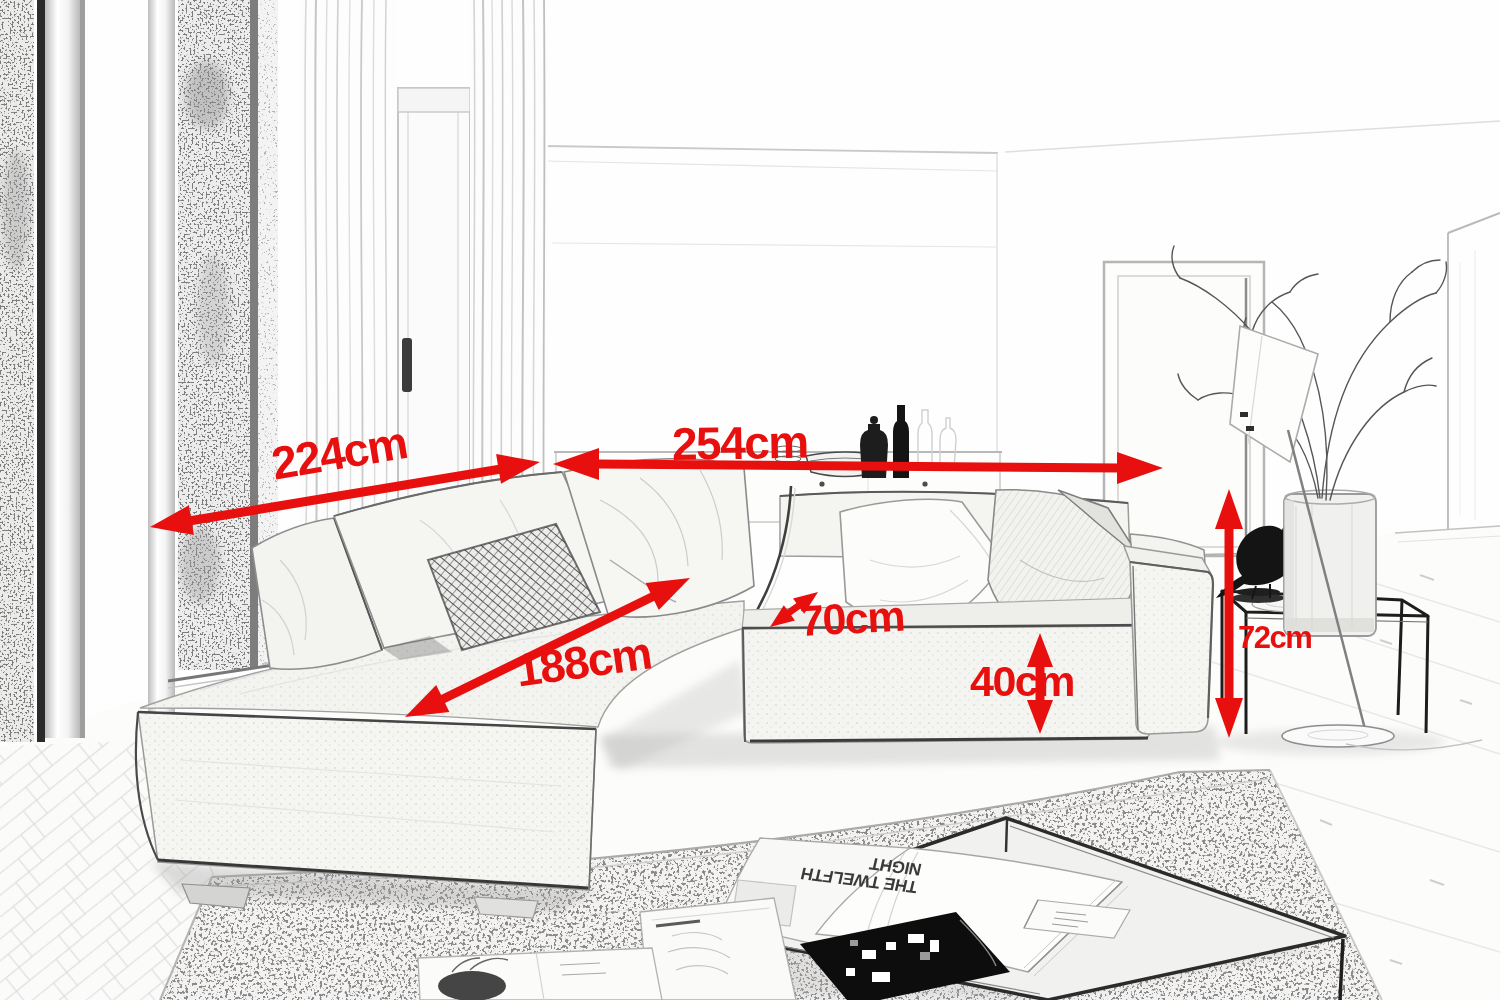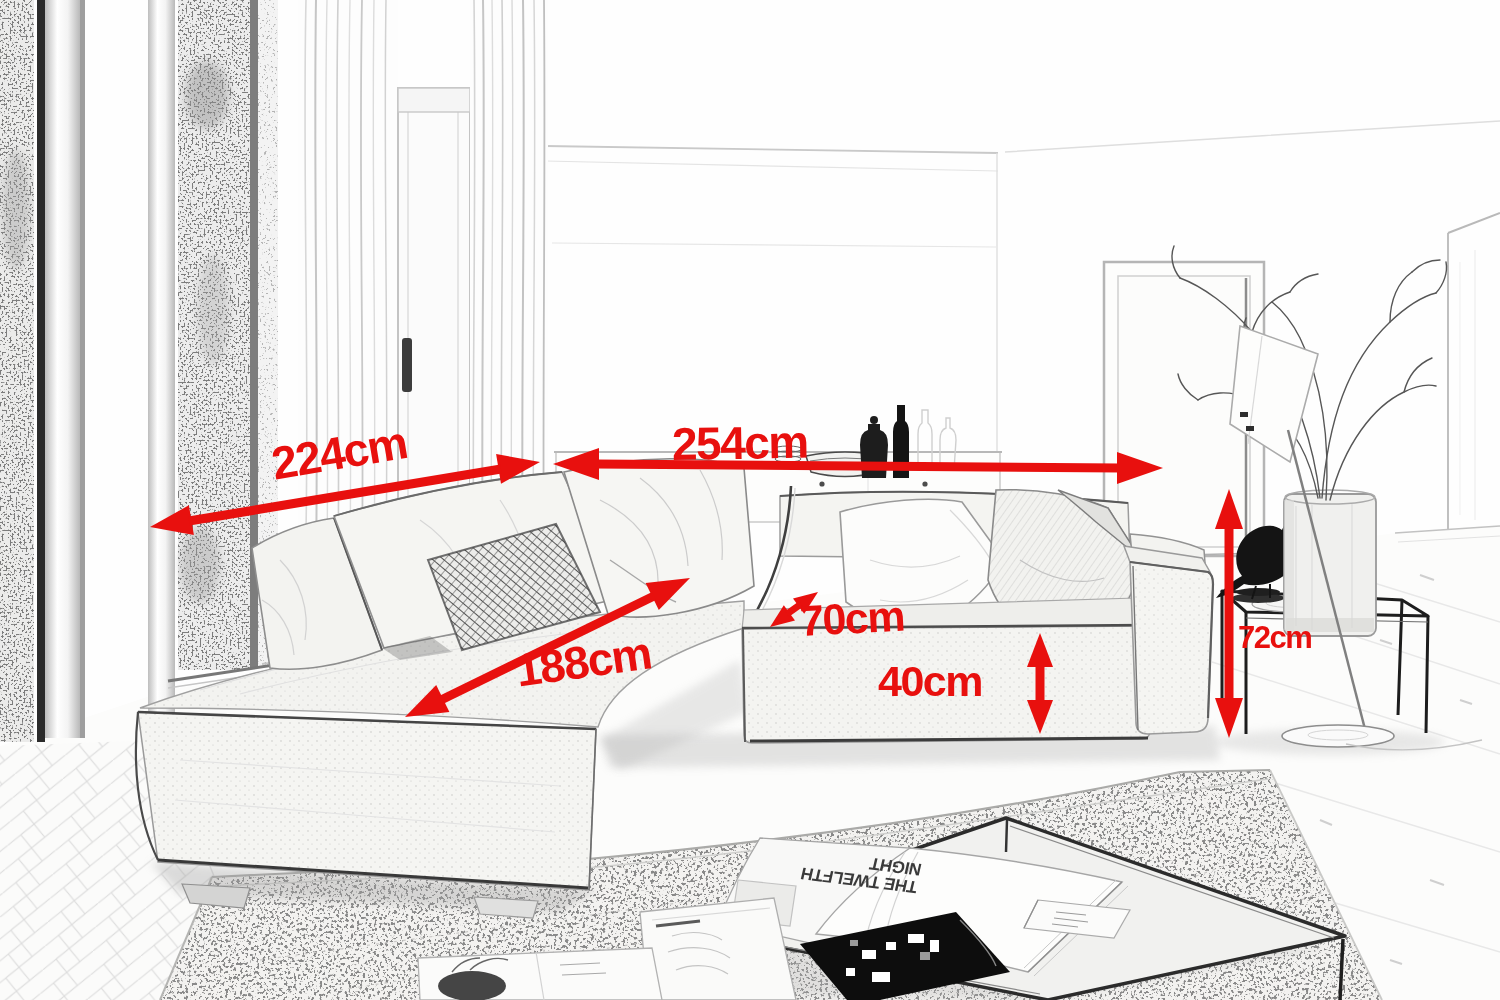--- a/index.html
+++ b/index.html
@@ -397,21 +397,21 @@
       <polygon points="1229,738 1215,698 1243,698"></polygon>
       <path d="M1229,525 L1229,702" stroke="var(--red,#e8100e)" stroke-width="9" fill="none"></path>
     </g>
   </g>
 </svg>
 
 <div class="dim-label" style="left:272px;top:441px;font-size:46px;transform:rotate(-9.5deg);">224cm</div>
 <div class="dim-label" style="left:672px;top:421px;font-size:46px;transform:rotate(-1deg);">254cm</div>
 <div class="dim-label" style="left:516px;top:648px;font-size:46px;transform:rotate(-8deg);">188cm</div>
 <div class="dim-label" style="left:800px;top:600px;font-size:43px;transform:rotate(-3deg);">70cm</div>
-<div class="dim-label" style="left:878px;top:660px;font-size:43px;">40cm</div>
+<div class="dim-label" style="left:970px;top:660px;font-size:43px;">40cm</div>
 <div class="dim-label" style="left:1238px;top:622px;font-size:31px;">72cm</div>
 
 <div class="mag-title">
   <span>THE TWELFTH</span>
   <span>NIGHT</span>
 </div>
 
 </div>
 
 </body></html>

